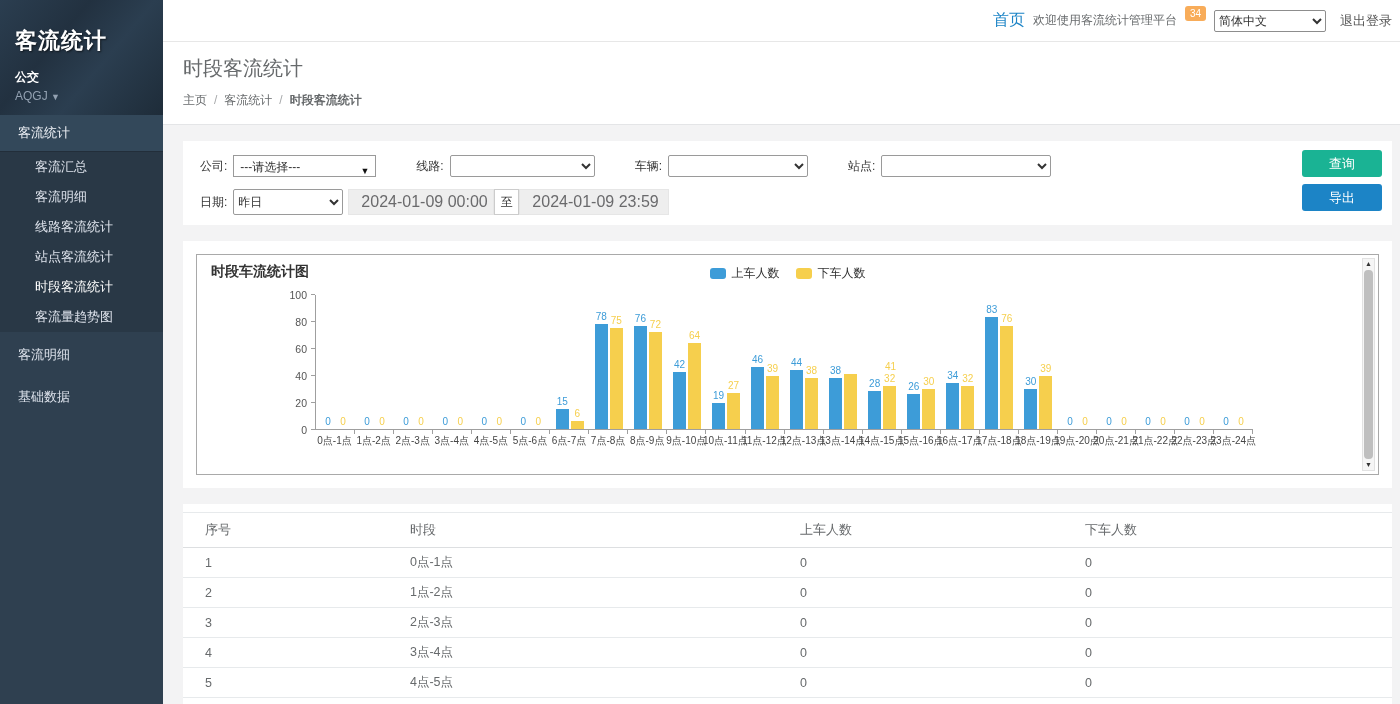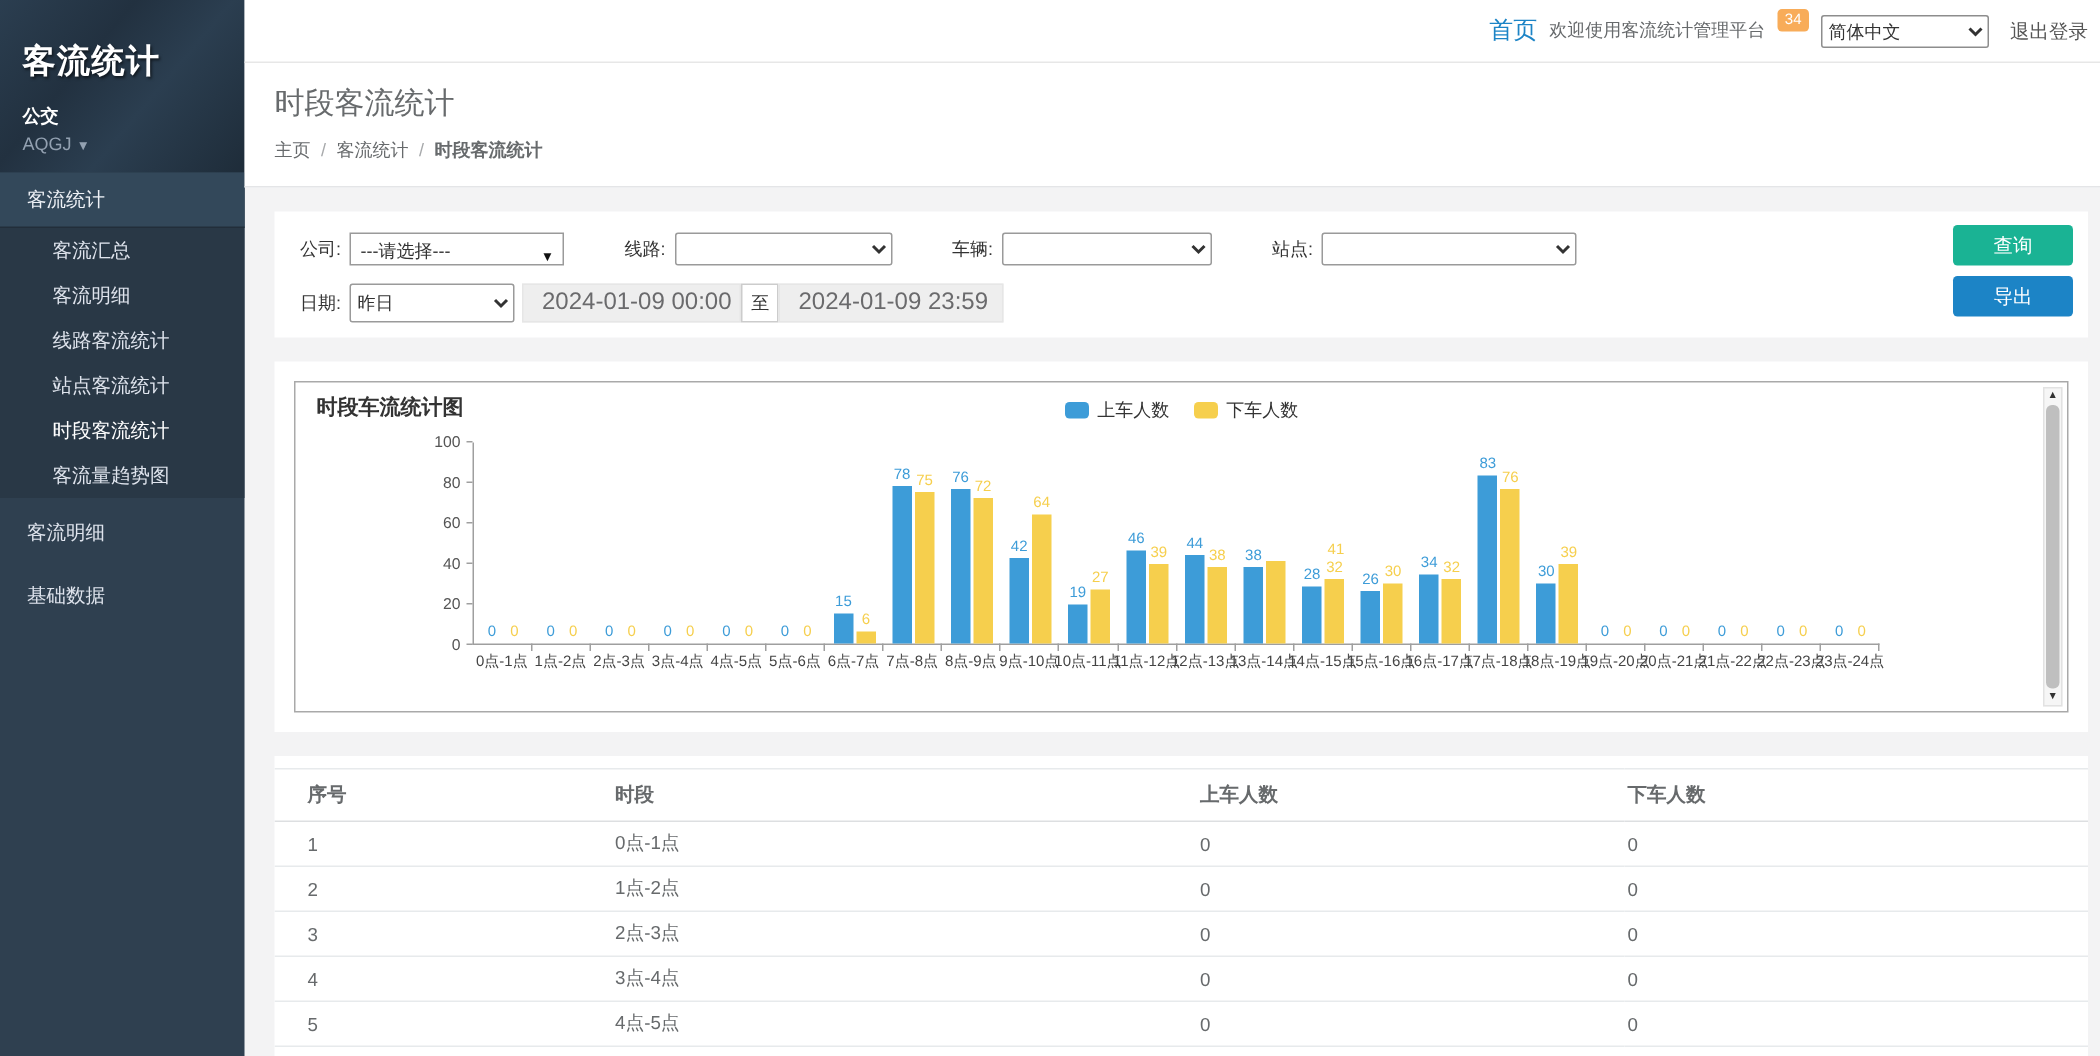--- a/index.html
+++ b/index.html
@@ -91,21 +91,21 @@
   .x-label span { font-size:10px; color:#444; white-space:nowrap; }
   .vscroll { position:absolute; right:3px; top:3px; bottom:3px; width:13px;
     background:#f6f6f6; border:1px solid #e2e2e2; display:flex; flex-direction:column;
     align-items:center; justify-content:space-between; padding:1px 0; }
   .vscroll .arrow { font-size:7px; color:#333; line-height:8px; }
   .vscroll .thumb { width:9px; flex:1 1 auto; margin:2px 0; background:#bfbfbf; border-radius:4px; }
 
   
   .table-card { margin-top:16px; padding:8px 0 0 0; height:212px; overflow:hidden; }
   table { width:100%; border-collapse:collapse; }
-  th { text-align:left; font-size:13px; color:#676a6c; font-weight:bold;
+  th { text-align:left; font-size:13px; color:#676a6c; font-weight:normal;
     padding:8px 0 8px 2px; border-top:1px solid #e7eaec; border-bottom:1px solid #dddfe1; }
   td { font-size:12.5px; color:#676a6c; padding:6px 0 6px 2px; border-bottom:1px solid #e7eaec; }
   th:first-child, td:first-child { padding-left:22px; }
 </style>
 </head>
 <body>
 
 <aside class="sidebar">
   <div class="brand">
     <div class="brand-title">客流统计</div>

